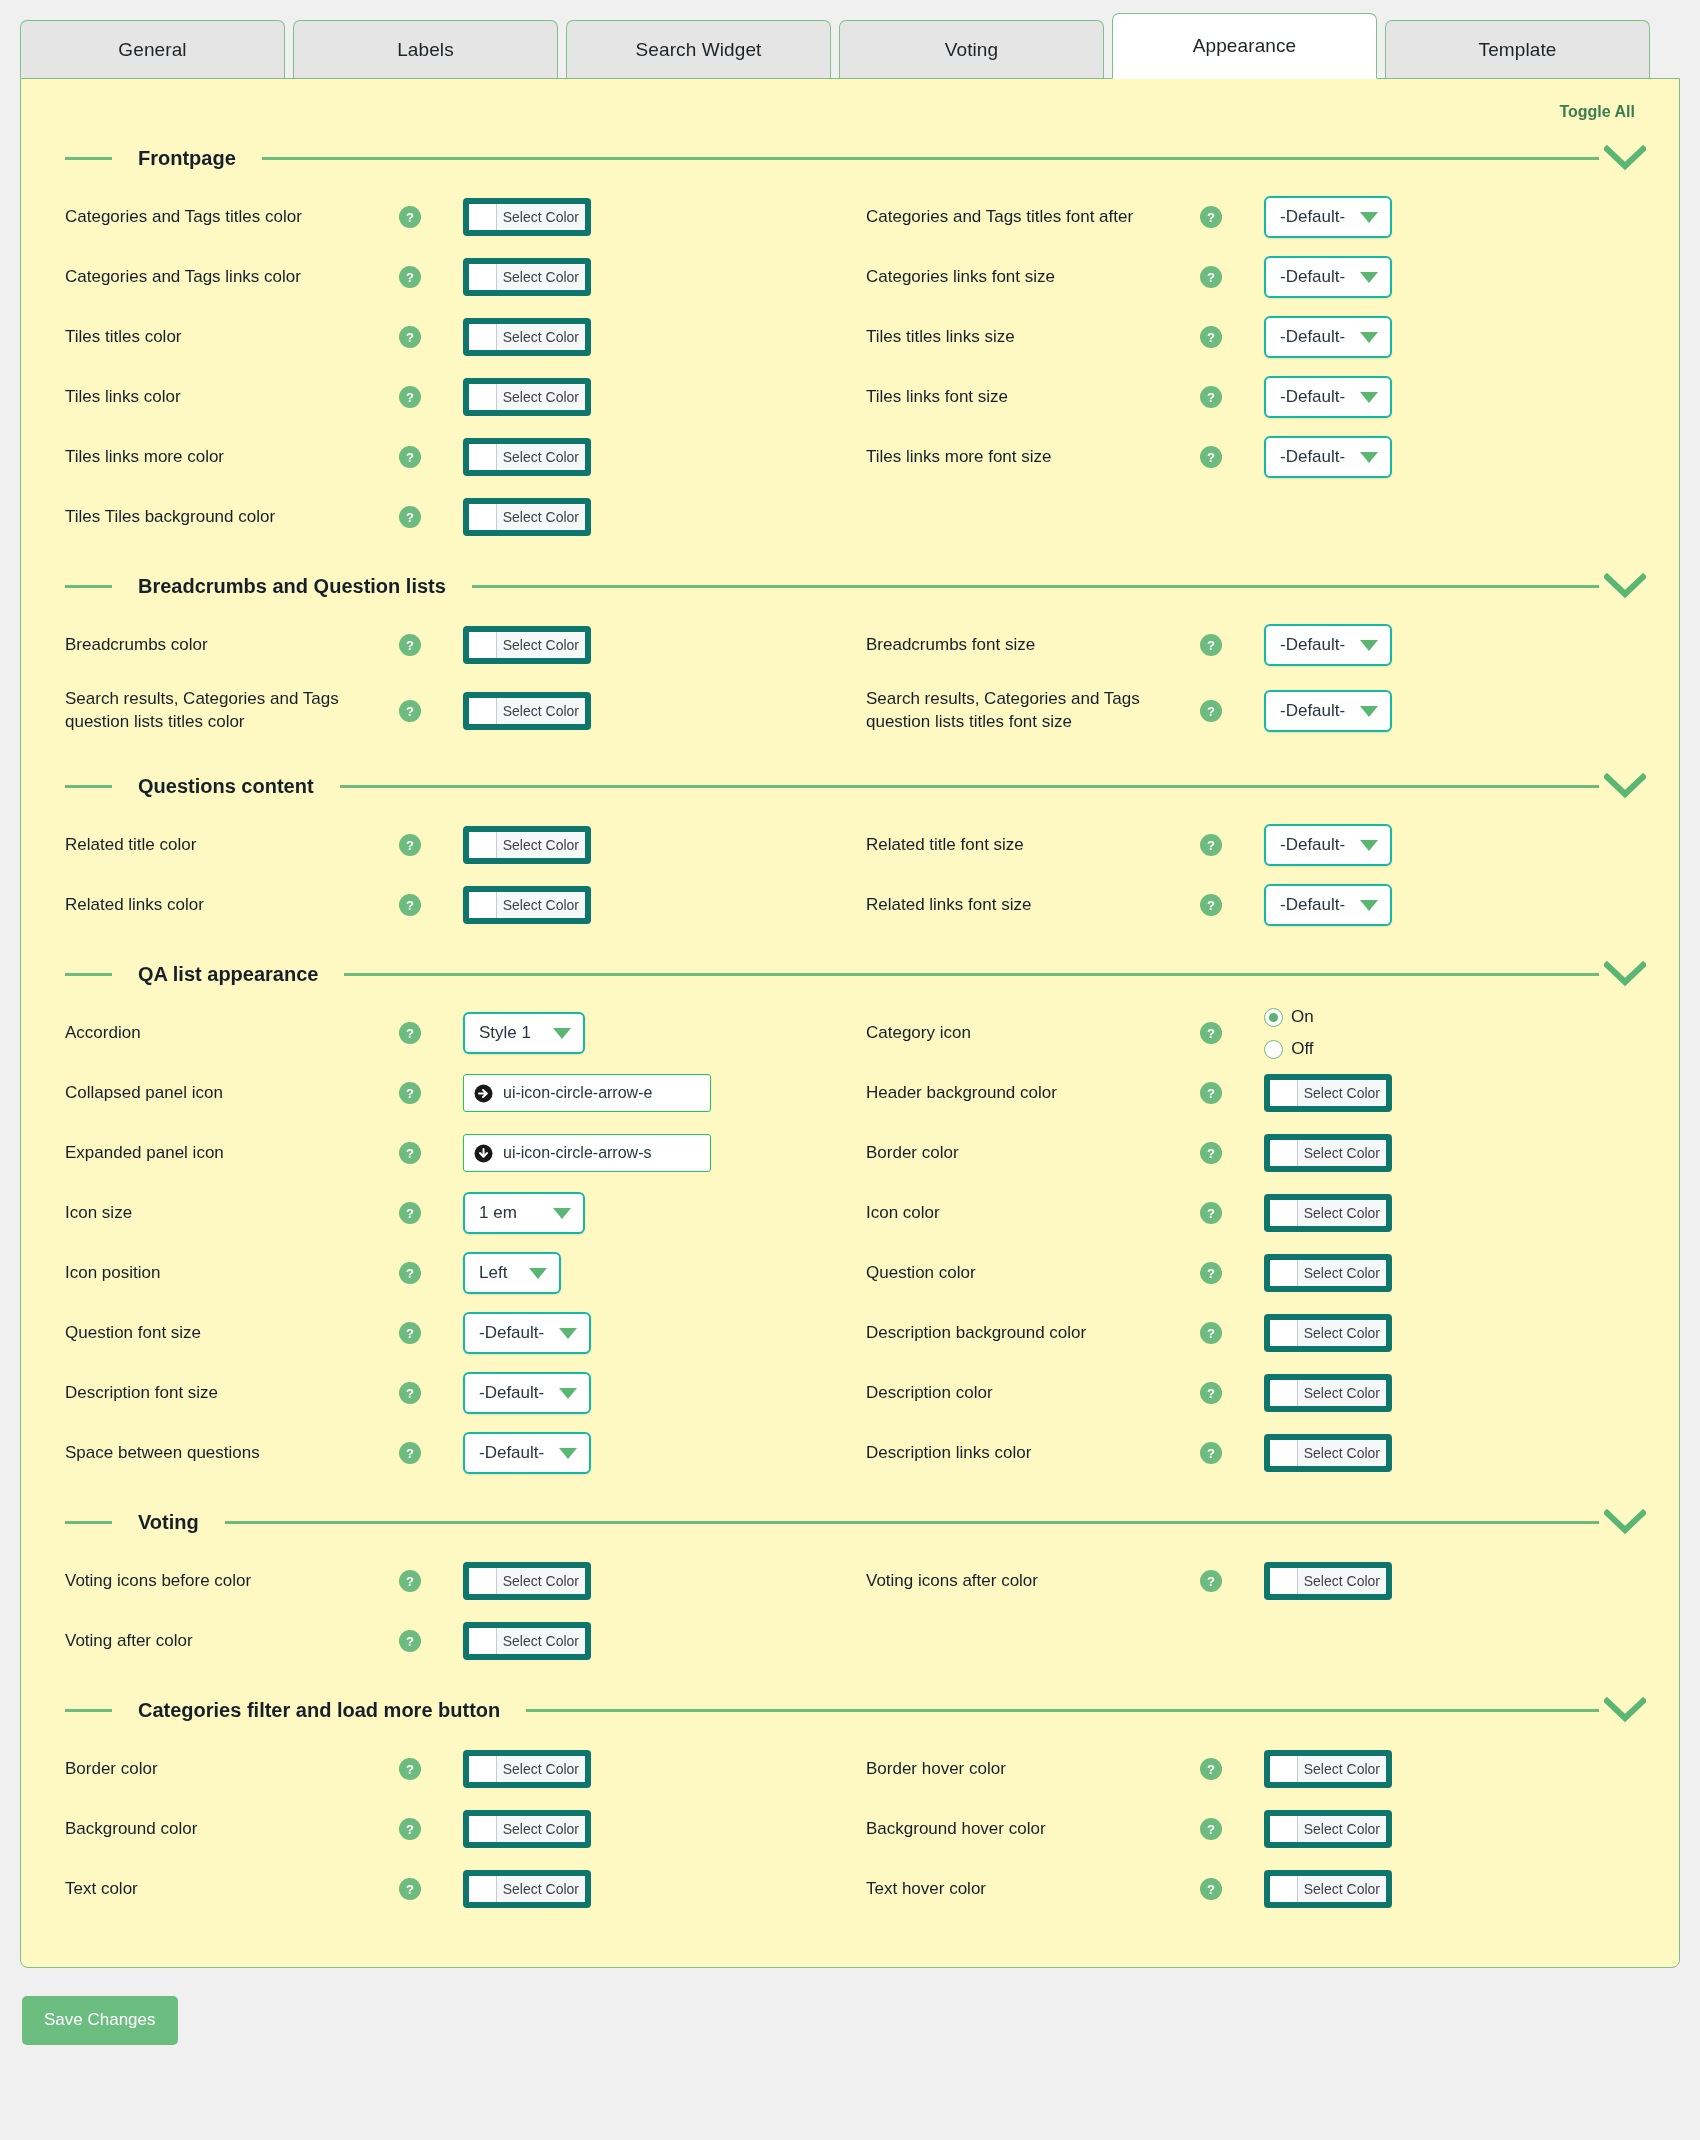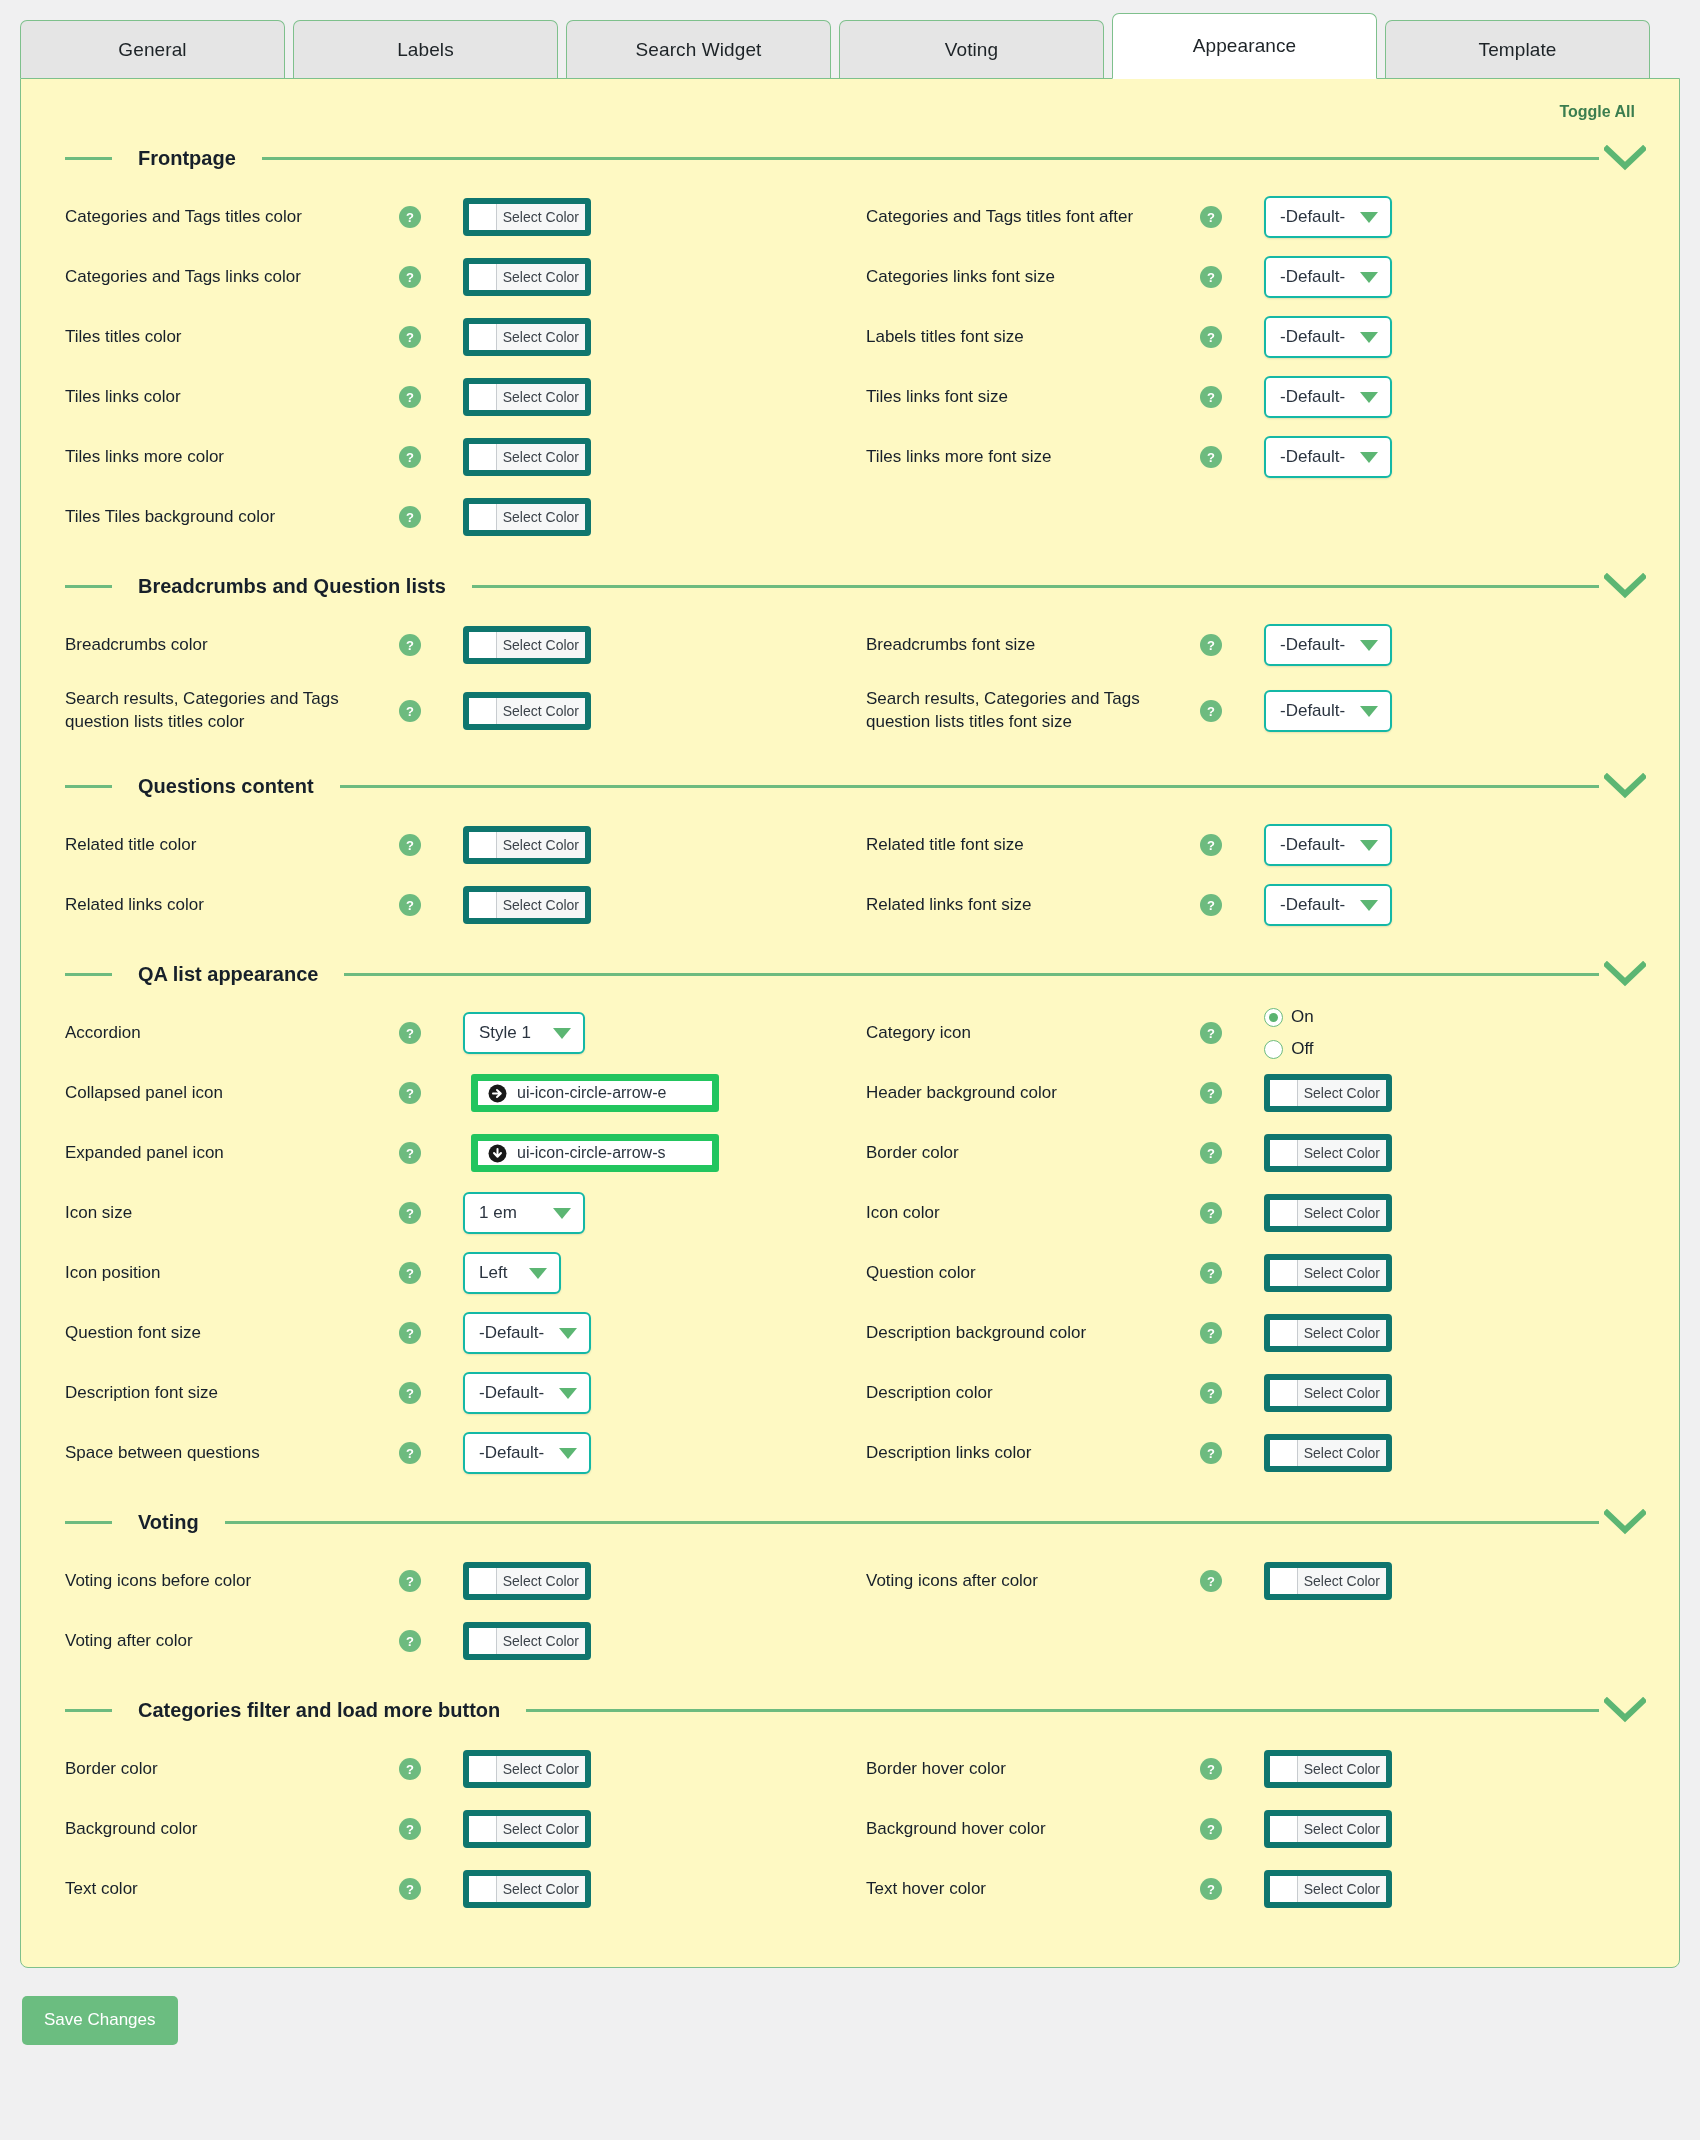--- a/index.html
+++ b/index.html
@@ -212,26 +212,25 @@
   .sel.w-med { min-width: 122px; }
   .sel.w-wide { min-width: 128px; }
 
   
   .icon-input {
     display: inline-flex;
     align-items: center;
     height: 38px;
     width: 248px;
     background: #ffffff;
-    border: 7px solid #22c55e;
+    border: 1px solid #22c55e;
     border-radius: 3px;
     padding: 0 10px;
     gap: 10px;
     cursor: text;
-    margin-left: 8px;
   }
   .icon-input .glyph { flex: 0 0 auto; display: flex; }
   .icon-input .ival {
     font-size: 16px;
     color: #2b3440;
     white-space: nowrap;
     overflow: hidden;
   }
 
   
@@ -339,21 +338,21 @@
           <div class="row">
             <div class="cell">
               <div class="lbl">Tiles titles color</div>
               <span class="help">?</span>
               <div class="ctl"><div class="color-btn">
                   <span class="swatch"></span>
                   <span class="cb-text">Select Color</span>
                 </div></div>
             </div>
             <div class="cell">
-              <div class="lbl">Labels titles font size</div>
+              <div class="lbl">Tiles titles links size</div>
               <span class="help">?</span>
               <div class="ctl"><div class="sel w-wide">
                   <span class="sel-val">-Default-</span>
                   <span class="caret"></span>
                 </div></div>
             </div>
           </div>
           <div class="row">
             <div class="cell">
               <div class="lbl">Tiles links color</div>

